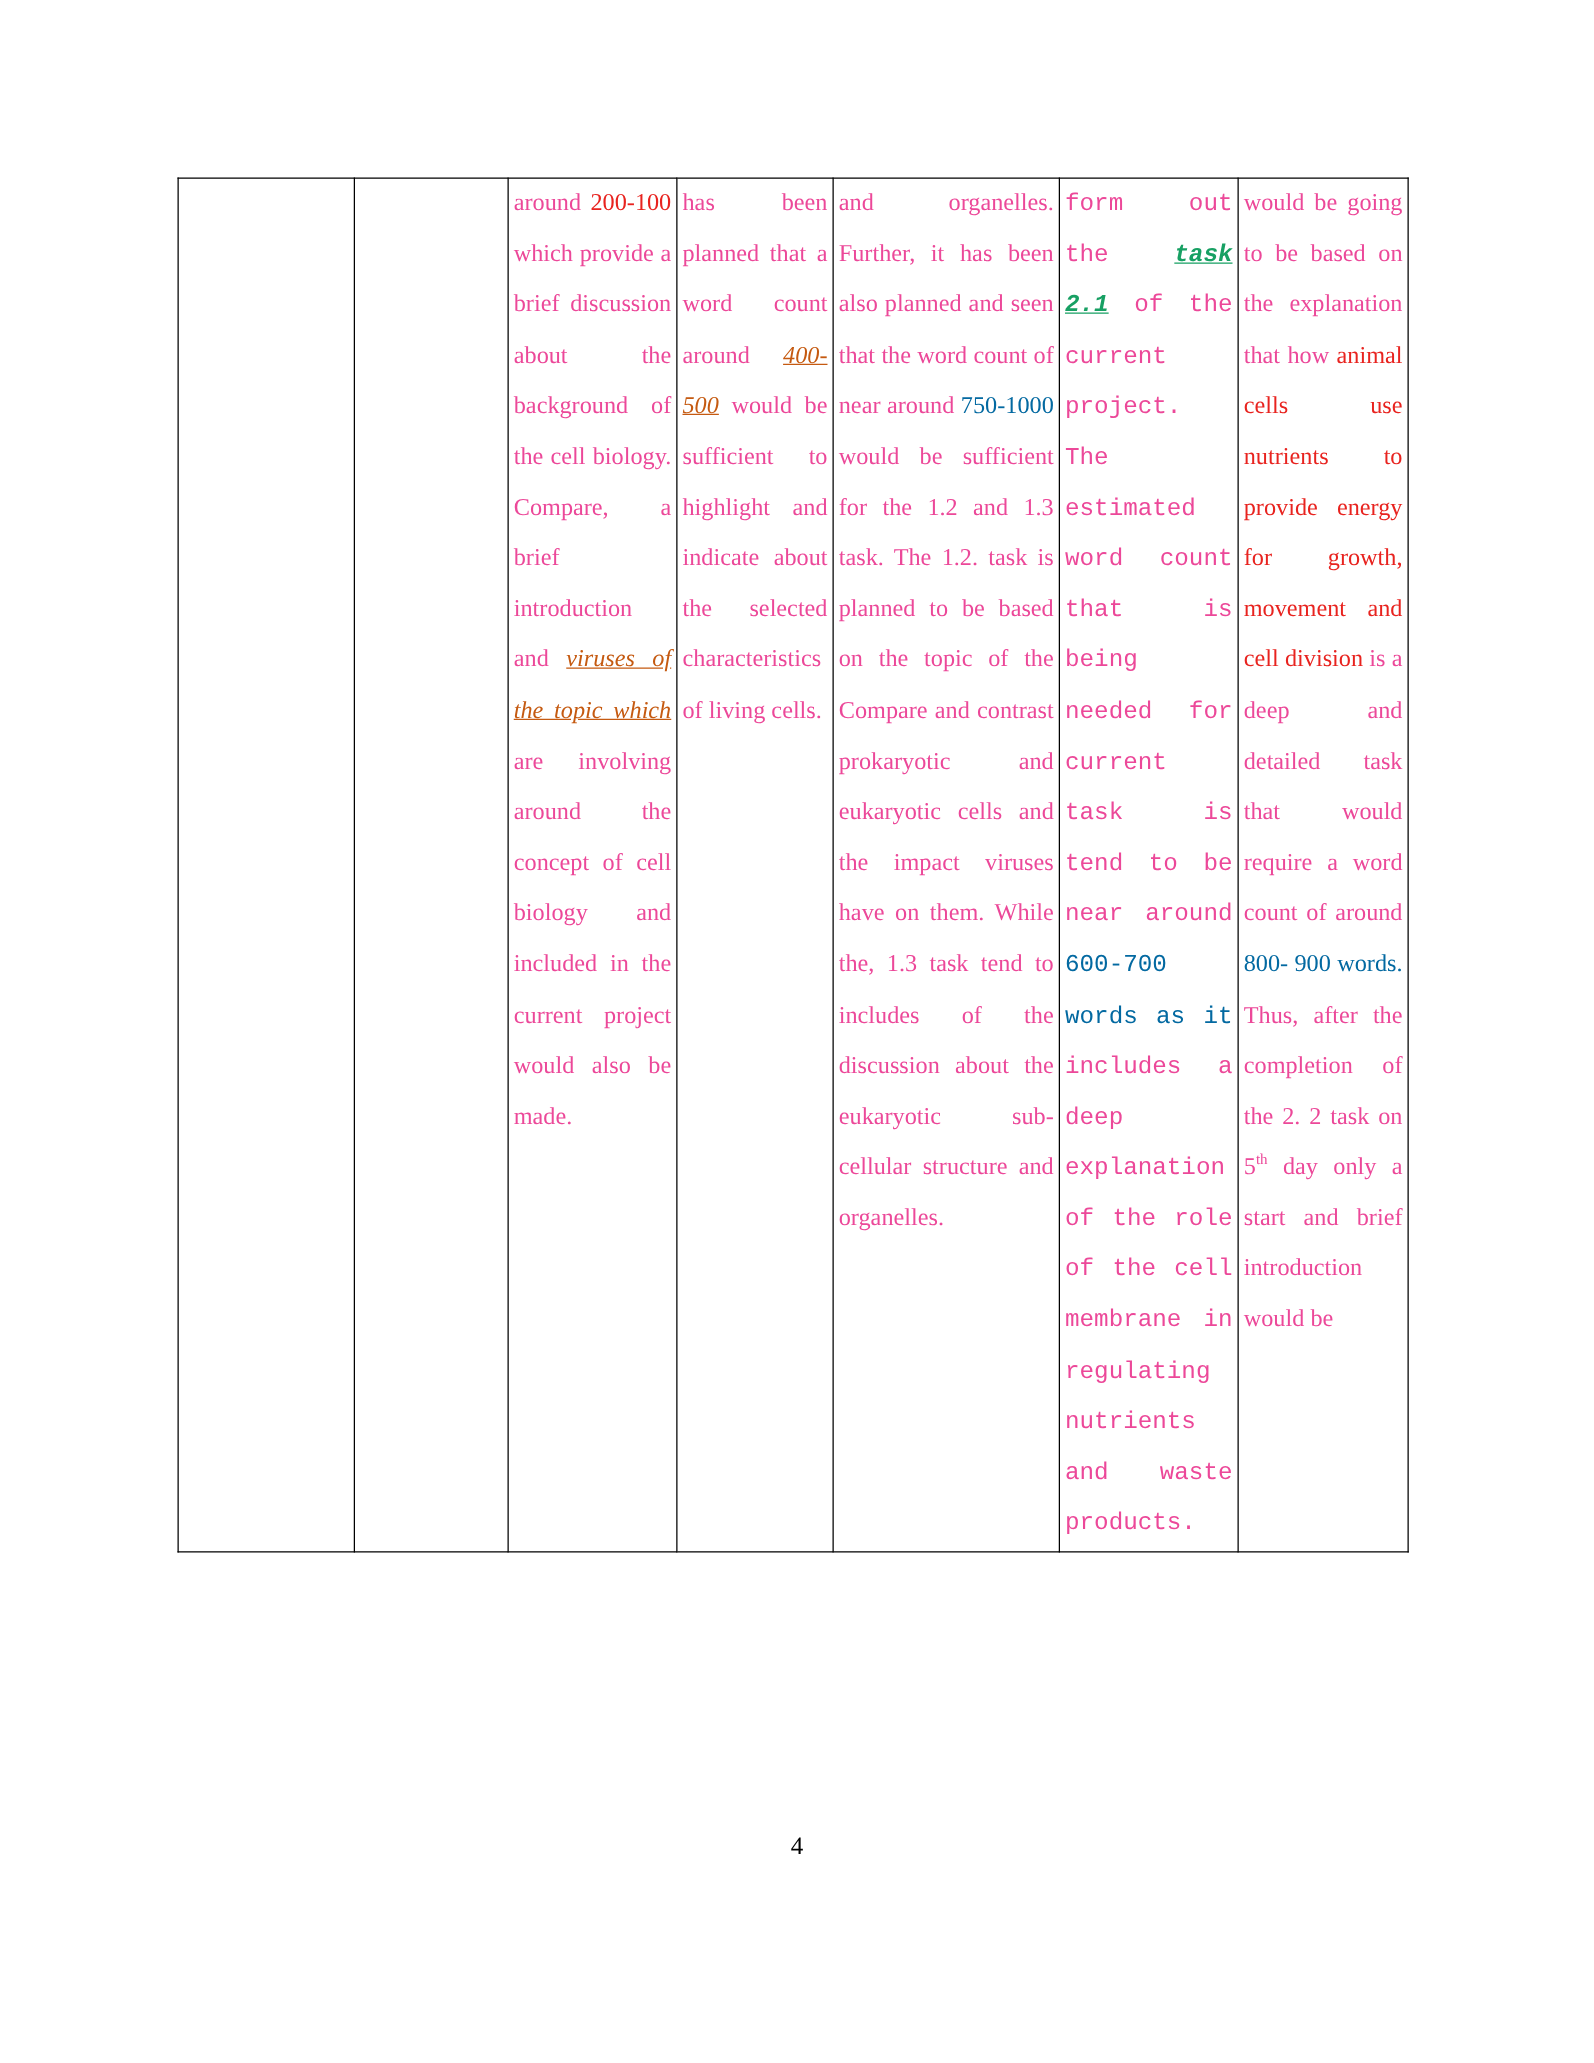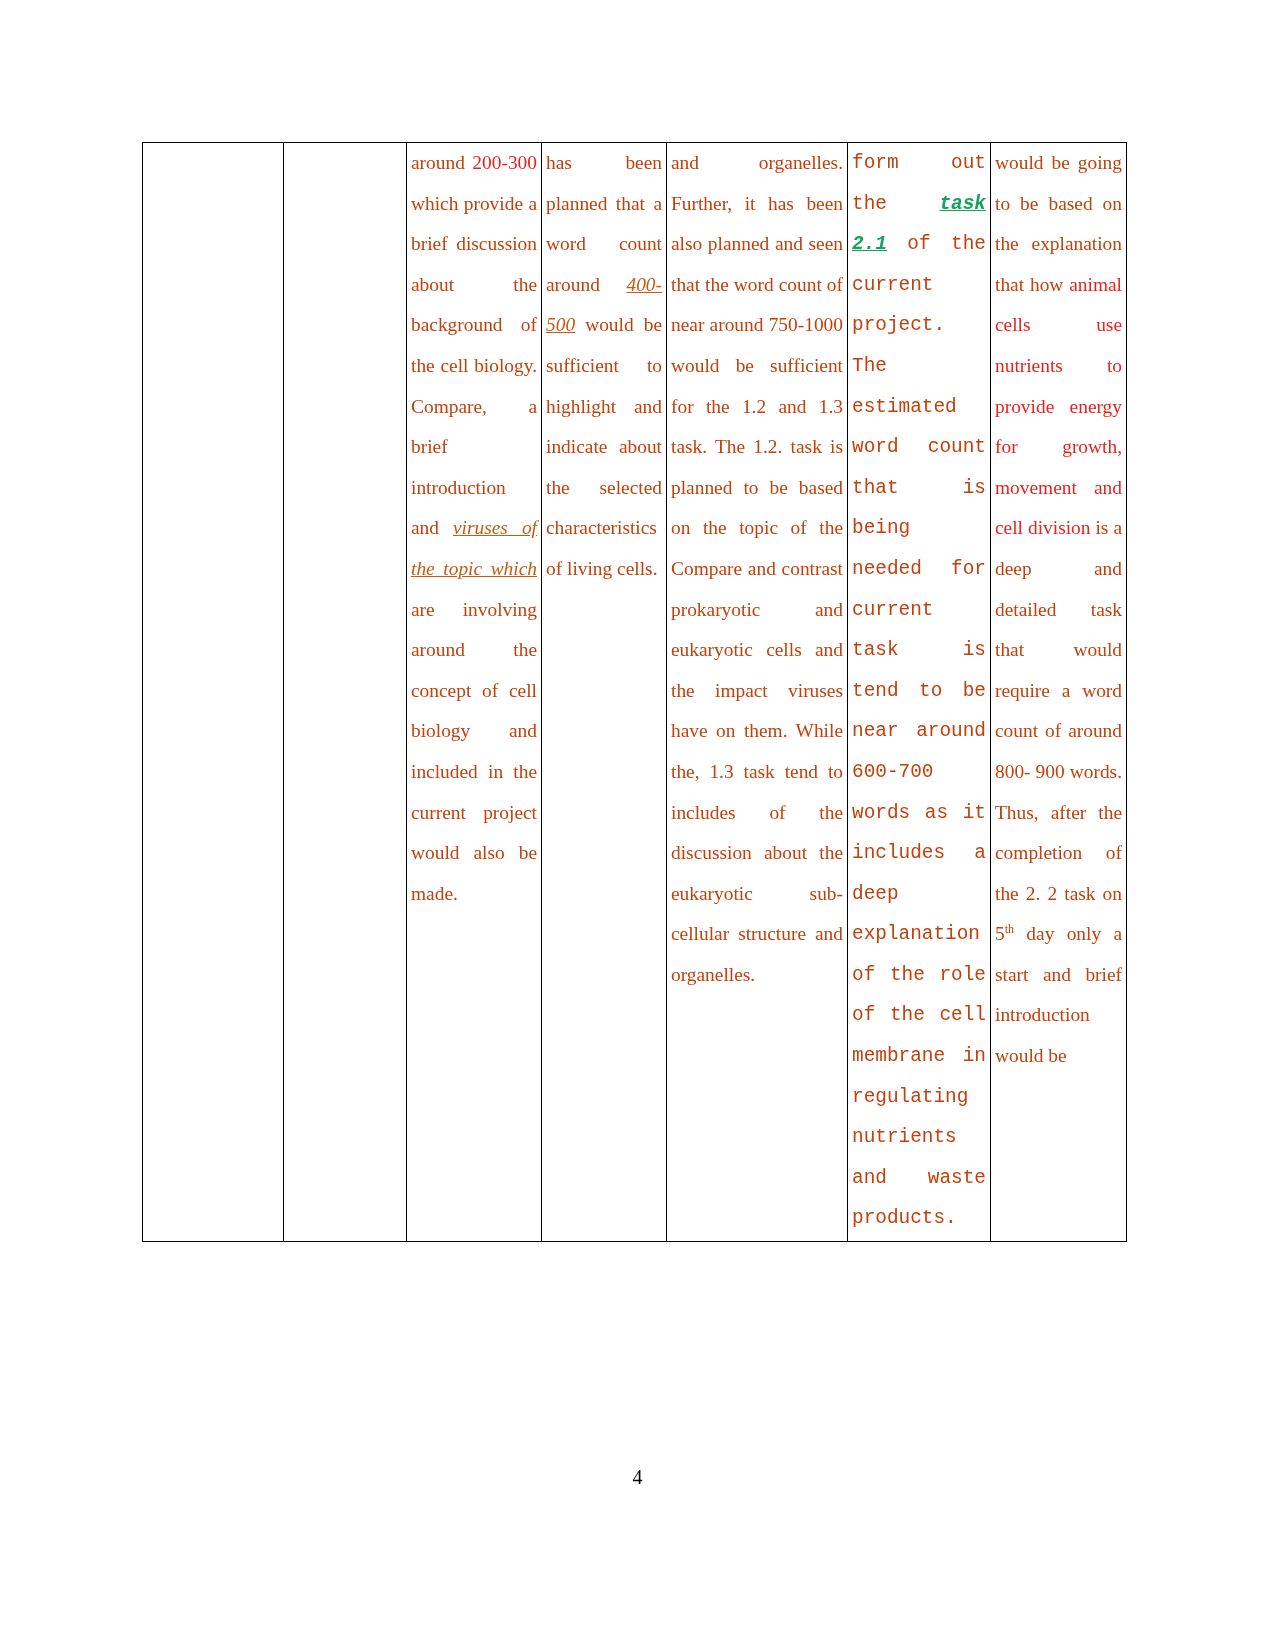--- a/index.html
+++ b/index.html
@@ -51,22 +51,22 @@
   
   .c1 { width: 132px; }
   .c2 { width: 114px; }
   .c3 { width: 126px; }
   .c4 { width: 116px; margin-left: 10px; }
   .c5 { width: 172px; }
   .c6 { width: 134px; font-family: Liberation Mono, monospace; }
   .c7 { width: 127px; }
 
   .red  { color: #e8231f; }
-  .org  { color: #c2410c; }
-  .grn  { color: #c2410c; }
+  .org  { color: #0369a1; }
+  .grn  { color: #ec4899; }
   .org-iu {
     color: #c55a11;
     font-style: italic;
     text-decoration: underline;
   }
   .grn-biu {
     color: #17a063;
     font-weight: bold;
     font-style: italic;
     text-decoration: underline;
@@ -94,21 +94,21 @@
 
   <table class="doc-table">
     <tbody>
       <tr>
 
         <td class="c1"></td>
 
         <td class="c2"></td>
 
         <td class="c3">
-          <p><span class="grn">around </span><span class="red">200-300</span><span class="grn"> which provide a brief discussion about the background of the cell biology. Compare, a brief introduction and </span><span class="org-iu">viruses of the topic which</span><span class="grn"> are involving around the concept of cell biology and included in the current project would also be made.</span></p>
+          <p><span class="grn">around </span><span class="red">200-100</span><span class="grn"> which provide a brief discussion about the background of the cell biology. Compare, a brief introduction and </span><span class="org-iu">viruses of the topic which</span><span class="grn"> are involving around the concept of cell biology and included in the current project would also be made.</span></p>
         </td>
 
         <td class="c4">
           <p><span class="grn">has been planned that a word count around </span><span class="org-iu">400-500</span><span class="grn"> would be sufficient to highlight and indicate about the selected characteristics of living cells.</span></p>
         </td>
 
         <td class="c5">
           <p><span class="grn">and organelles. Further, it has been also planned and seen that the word count of near around </span><span class="org">750-1000</span><span class="grn"> would be sufficient for the 1.2 and 1.3 task. The 1.2. task is planned to be based on the topic of the Compare and contrast prokaryotic and eukaryotic cells and the impact viruses have on them. While the, 1.3 task tend to includes of the discussion about the eukaryotic sub-cellular structure and organelles.</span></p>
         </td>
 

